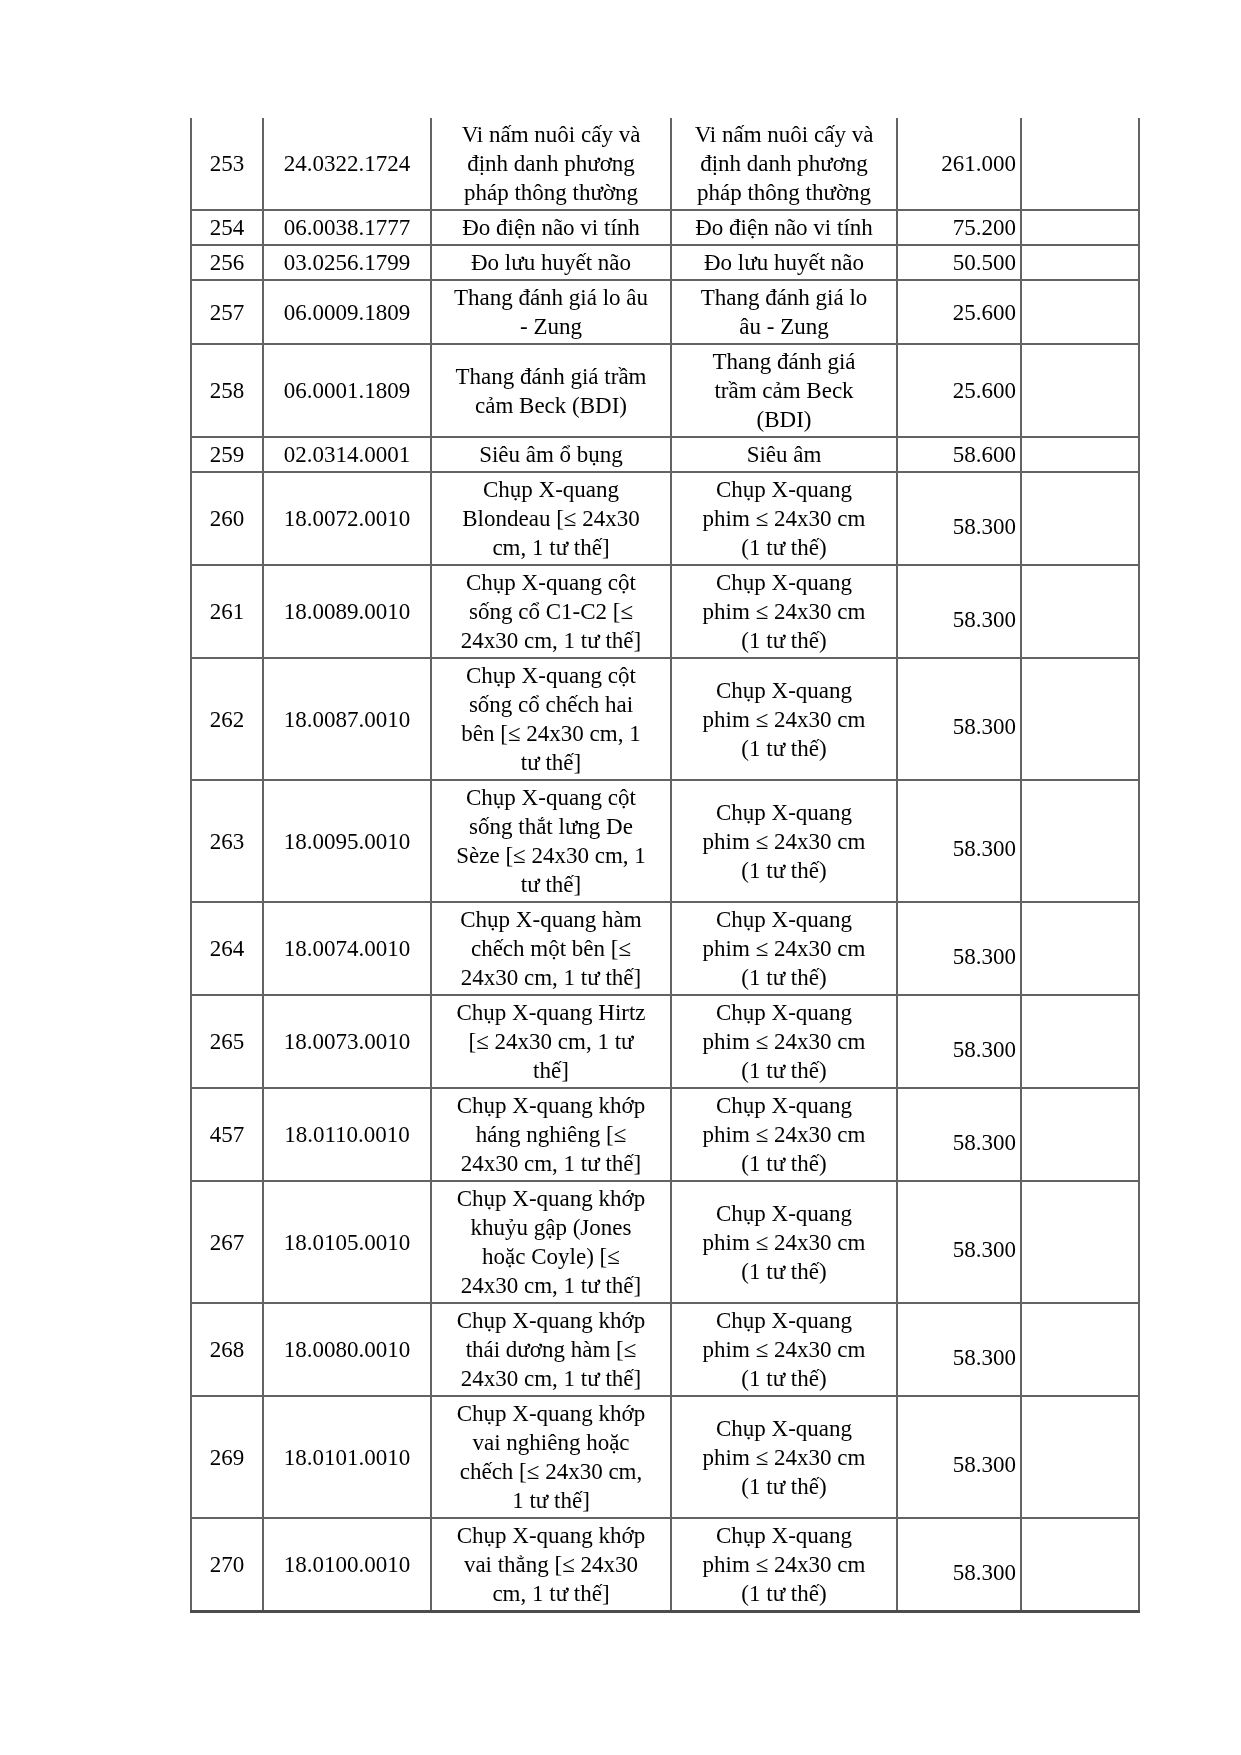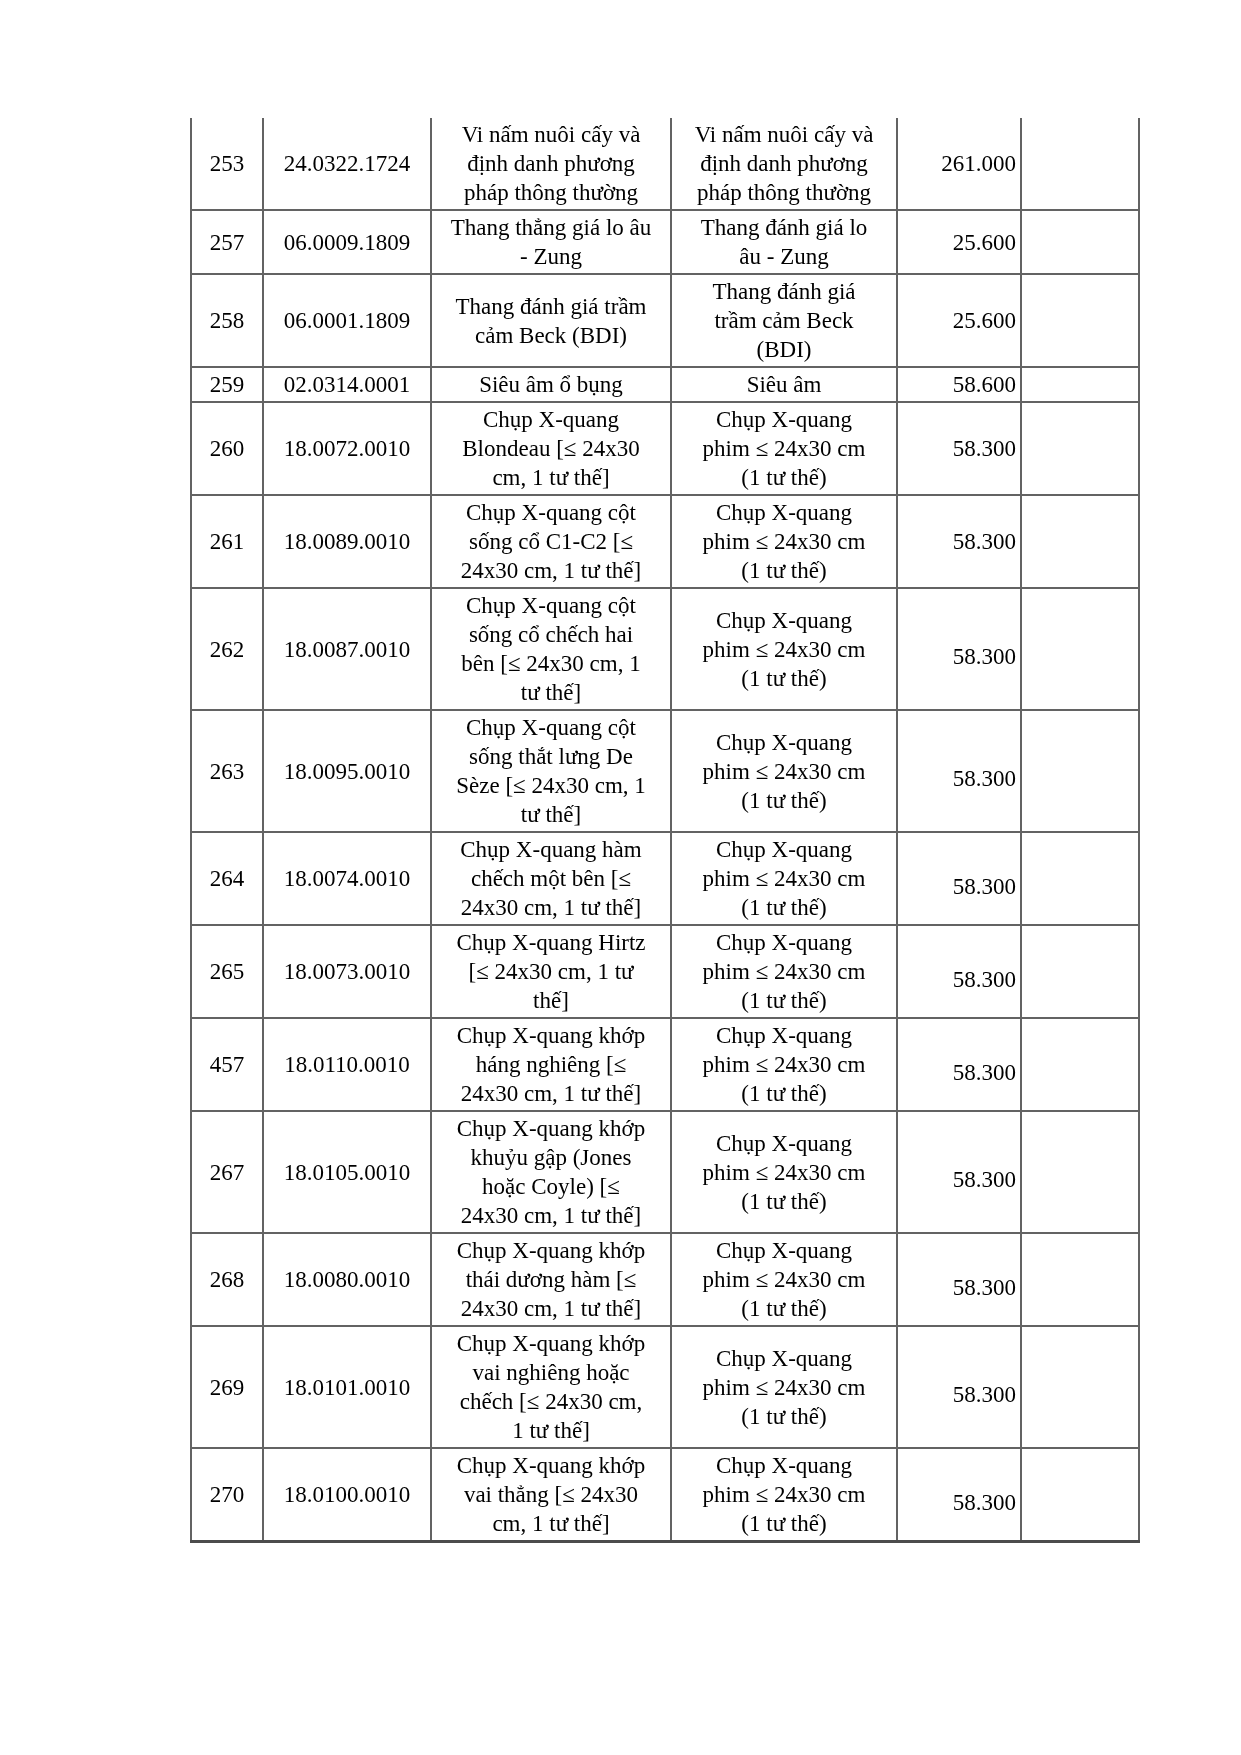--- a/index.html
+++ b/index.html
@@ -68,23 +68,39 @@
           <td class="col-name">Vi nấm nuôi cấy và
 định danh phương
 pháp thông thường</td>
           <td class="col-equiv">Vi nấm nuôi cấy và
 định danh phương
 pháp thông thường</td>
           <td class="col-price">261.000</td>
           <td class="col-note"></td>
         </tr>
         <tr>
+          <td class="col-no">254</td>
+          <td class="col-code">06.0038.1777</td>
+          <td class="col-name">Đo điện não vi tính</td>
+          <td class="col-equiv">Đo điện não vi tính</td>
+          <td class="col-price">75.200</td>
+          <td class="col-note"></td>
+        </tr>
+        <tr>
+          <td class="col-no">256</td>
+          <td class="col-code">03.0256.1799</td>
+          <td class="col-name">Đo lưu huyết não</td>
+          <td class="col-equiv">Đo lưu huyết não</td>
+          <td class="col-price">50.500</td>
+          <td class="col-note"></td>
+        </tr>
+        <tr>
           <td class="col-no">257</td>
           <td class="col-code">06.0009.1809</td>
-          <td class="col-name">Thang thẳng giá lo âu
+          <td class="col-name">Thang đánh giá lo âu
 - Zung</td>
           <td class="col-equiv">Thang đánh giá lo
 âu - Zung</td>
           <td class="col-price">25.600</td>
           <td class="col-note"></td>
         </tr>
         <tr>
           <td class="col-no">258</td>
           <td class="col-code">06.0001.1809</td>
           <td class="col-name">Thang đánh giá trầm

